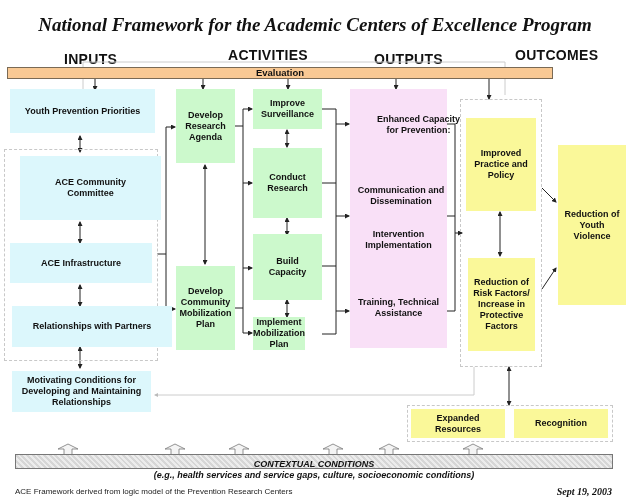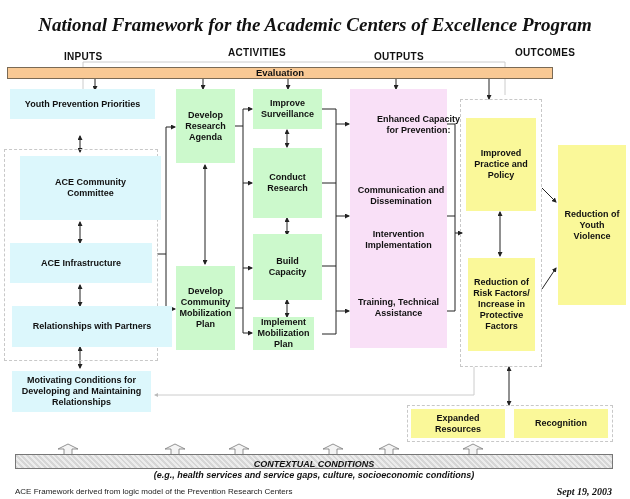--- a/index.html
+++ b/index.html
@@ -1,18 +1,18 @@
 <!DOCTYPE html>
 <html><head>
 <meta charset="utf-8">
 <style>
   html,body{margin:0;padding:0;background:#fff;}
   #canvas{position:relative;width:630px;height:499px;overflow:hidden;background:#fff;font-family:"Liberation Sans",sans-serif;color:#111;}
   .title{position:absolute;left:0;width:630px;top:14px;text-align:center;font-family:"Liberation Serif",serif;font-style:italic;font-weight:bold;font-size:19px;color:#111;}
-  .colhead{position:absolute;font-weight:bold;font-size:10px;letter-spacing:0.3px;}
+  .colhead{position:absolute;font-weight:bold;font-size:14px;letter-spacing:0.3px;}
   .evalbar{position:absolute;left:7px;top:67px;width:546px;height:12px;background:#f9c994;border:1px solid #7a6a55;box-sizing:border-box;text-align:center;font-size:9.5px;line-height:10px;font-weight:bold;color:#111;}
   .box{position:absolute;display:flex;align-items:center;justify-content:center;text-align:center;font-weight:bold;font-size:9px;line-height:11px;box-sizing:border-box;padding:2px;}
   .blue{background:#dcf7fc;}
   .green{background:#ccf9cc;}
   .pink{background:#f9e0f7;}
   .yellow{background:#faf899;}
   .dash{position:absolute;border:1px dashed #c8c8c8;box-sizing:border-box;}
   .pinktext{position:absolute;text-align:center;font-weight:bold;font-size:9px;line-height:11px;}
   svg.lines{position:absolute;left:0;top:0;}
   .ctx{position:absolute;left:15px;top:454px;width:598px;height:15px;box-sizing:border-box;border:1px solid #777;background:#e2e2e2;
@@ -99,21 +99,21 @@
     <line x1="542" y1="289" x2="556" y2="268" stroke="#222" marker-end="url(#ah)"></line>
 
     <line x1="509" y1="367" x2="509" y2="405" stroke="#222" marker-start="url(#ahs)" marker-end="url(#ah)"></line>
 
     <polyline points="474,367 474,395 155,395" fill="none" stroke="#ccc" stroke-width="1" marker-end="url(#ahg)"></polyline>
   </svg>
 
   <div class="evalbar">Evaluation</div>
 
   <div class="dash" style="left:4px;top:149px;width:154px;height:212px;"></div>
-  <div class="box blue" style="left:10px;top:89px;width:145px;height:30px;">
+  <div class="box blue" style="left:10px;top:89px;width:145px;height:44px;">
     <span>Youth Prevention Priorities</span>
   </div>
   <div class="box blue" style="left:20px;top:156px;width:141px;height:64px;padding:0 35px;">
     <span>ACE Community Committee</span>
   </div>
   <div class="box blue" style="left:10px;top:243px;width:142px;height:40px;">
     <span>ACE Infrastructure</span>
   </div>
   <div class="box blue" style="left:12px;top:306px;width:160px;height:41px;">
     <span>Relationships with Partners</span>
@@ -130,21 +130,21 @@
   </div>
   <div class="box green" style="left:253px;top:89px;width:69px;height:40px;padding:0 6px;">
     <span>Improve Surveillance</span>
   </div>
   <div class="box green" style="left:253px;top:148px;width:69px;height:70px;padding:0 10px;">
     <span>Conduct Research</span>
   </div>
   <div class="box green" style="left:253px;top:234px;width:69px;height:66px;padding:0 12px;">
     <span>Build Capacity</span>
   </div>
-  <div class="box green" style="left:253px;top:317px;width:61px;height:33px;padding:8px 4px;">
+  <div class="box green" style="left:253px;top:317px;width:52px;height:33px;padding:8px 4px;">
     <span>Implement Mobilization Plan</span>
   </div>
 
   <div class="box pink" style="left:350px;top:89px;width:97px;height:259px;"></div>
   <div class="pinktext" style="left:356px;top:114px;width:85px;margin-left:20px;">Enhanced Capacity for Prevention:</div>
   <div class="pinktext" style="left:356px;top:185px;width:90px;">Communication and Dissemination</div>
   <div class="pinktext" style="left:356px;top:229px;width:85px;">Intervention Implementation</div>
   <div class="pinktext" style="left:350px;top:297px;width:97px;">Training, Technical Assistance</div>
 
   <div class="dash" style="left:460px;top:99px;width:82px;height:268px;"></div>

